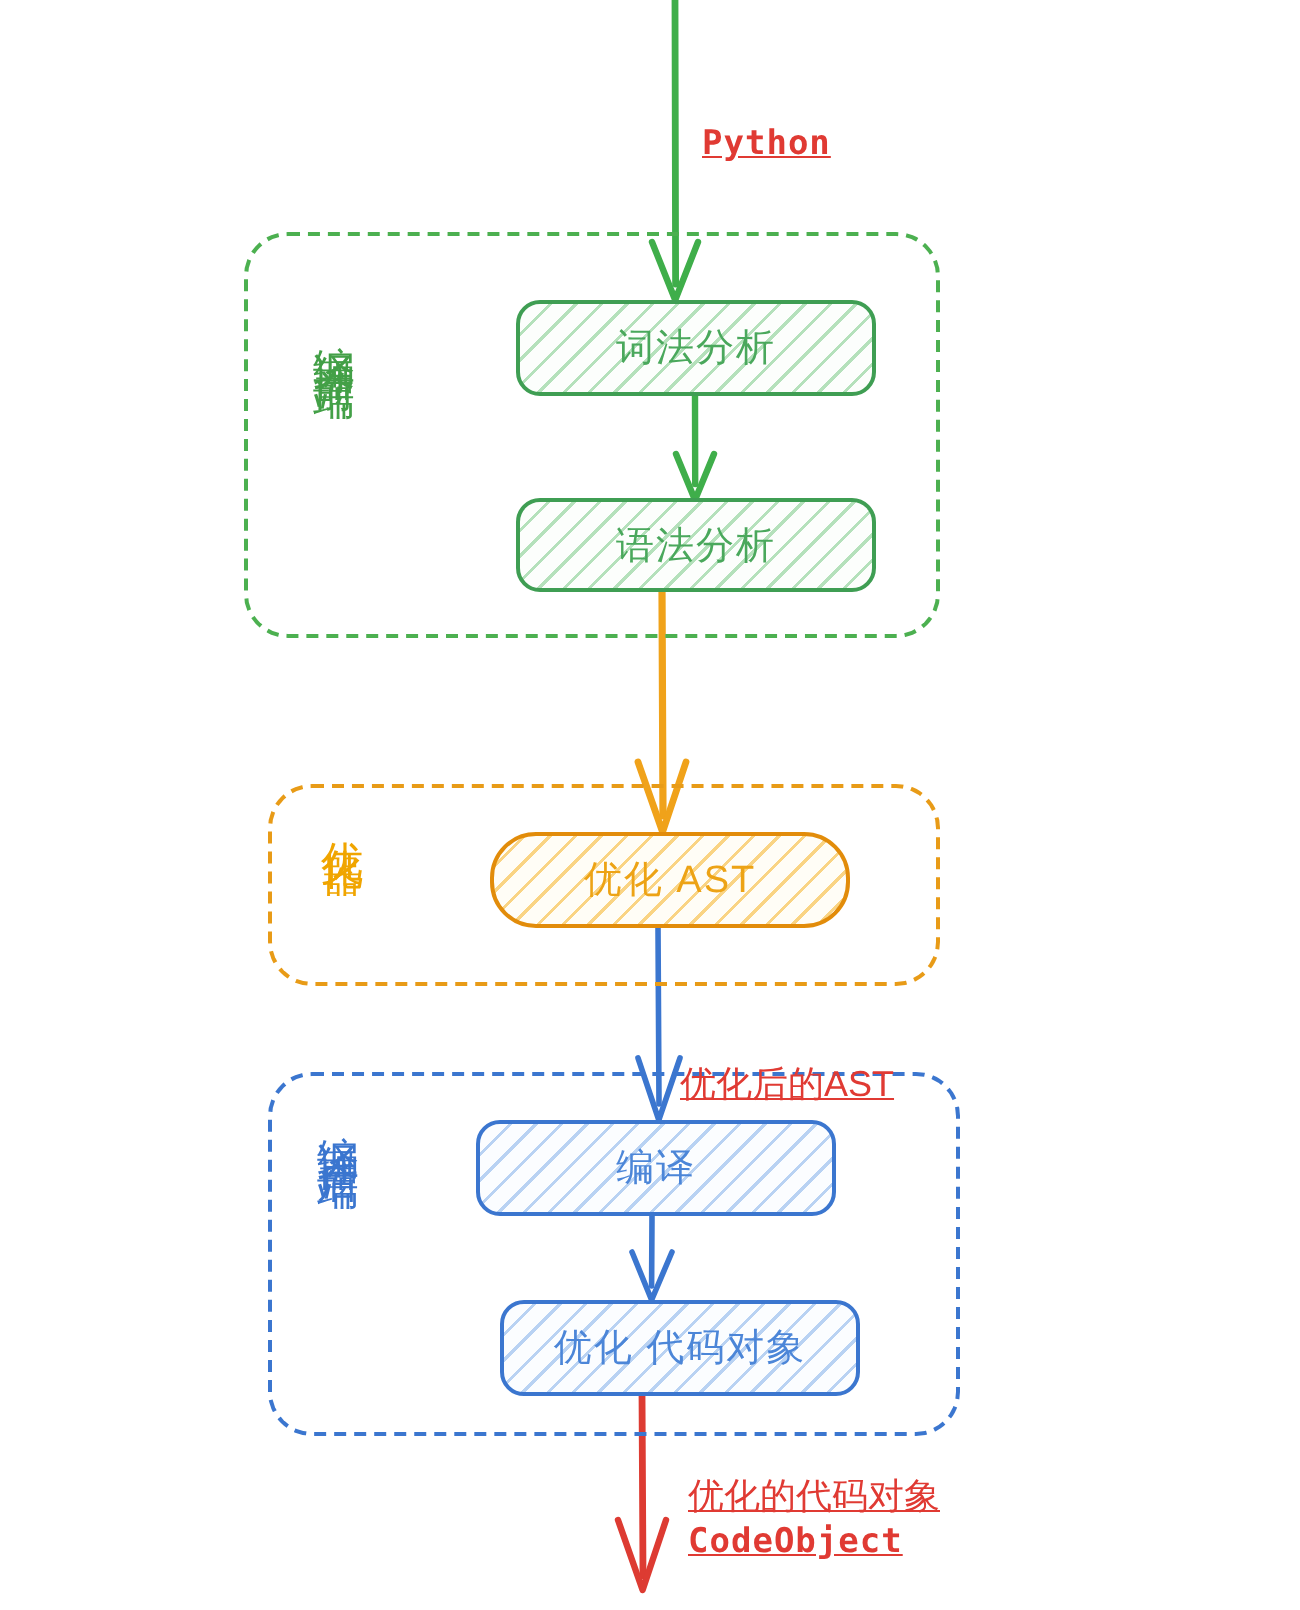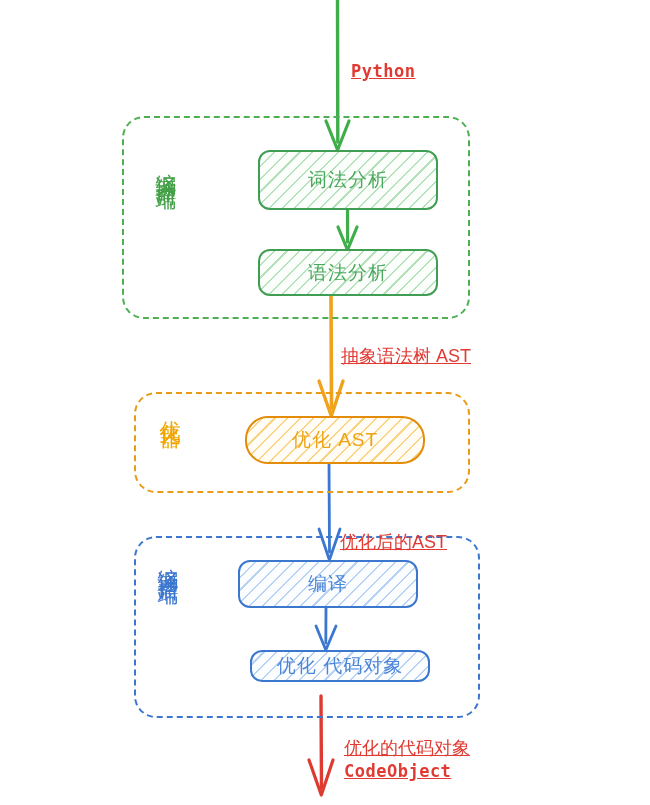--- a/index.html
+++ b/index.html
@@ -160,21 +160,21 @@
 
     <g>
       <path d="M321,696 L321.5,788" stroke="#dd3b32" stroke-width="3.4" fill="none" stroke-linecap="round"></path>
       <path d="M309,760 L321.3,795 L333,760" stroke="#dd3b32" stroke-width="3.2" fill="none" stroke-linecap="round" stroke-linejoin="round"></path>
     </g>
   </svg>
 
   <div class="group green" style="left:122px; top:116px; width:348px; height:203px;"></div>
   <div class="vlabel green" style="left:156px; top:156px;">编译器前端</div>
 
-  <div class="node green" style="left:258px; top:150px; width:180px; height:60px;">
+  <div class="node green" style="left:258px; top:150px; width:180px; height:48px;">
     <span class="node-text">词法分析</span>
   </div>
 
   <div class="node green" style="left:258px; top:249px; width:180px; height:47px;">
     <span class="node-text">语法分析</span>
   </div>
 
   <div class="group orange" style="left:134px; top:392px; width:336px; height:101px;"></div>
   <div class="vlabel orange" style="left:160px; top:404px;">优化器</div>
 
@@ -182,31 +182,28 @@
     <span class="node-text">优化 AST</span>
   </div>
 
   <div class="group blue" style="left:134px; top:536px; width:346px; height:182px;"></div>
   <div class="vlabel blue" style="left:158px; top:551px;">编译器后端</div>
 
   <div class="node blue" style="left:238px; top:560px; width:180px; height:48px;">
     <span class="node-text">编译</span>
   </div>
 
-  <div class="node blue" style="left:250px; top:650px; width:180px; height:32px;">
+  <div class="node blue" style="left:250px; top:650px; width:180px; height:48px;">
     <span class="node-text">优化 代码对象</span>
   </div>
 
   <div class="edge-label" style="left:351px; top:60px;">
     <span class="mono">Python</span>
   </div>
 
-  <div class="edge-label" style="left:341px; top:345px;">
-    <span>抽象语法树  AST</span>
-  </div>
 
   <div class="edge-label" style="left:340px; top:531px;">
     <span>优化后的AST</span>
   </div>
 
   <div class="edge-label stacked" style="left:344px; top:736px;">
     <div>优化的代码对象</div>
     <div class="mono">CodeObject</div>
   </div>
 

